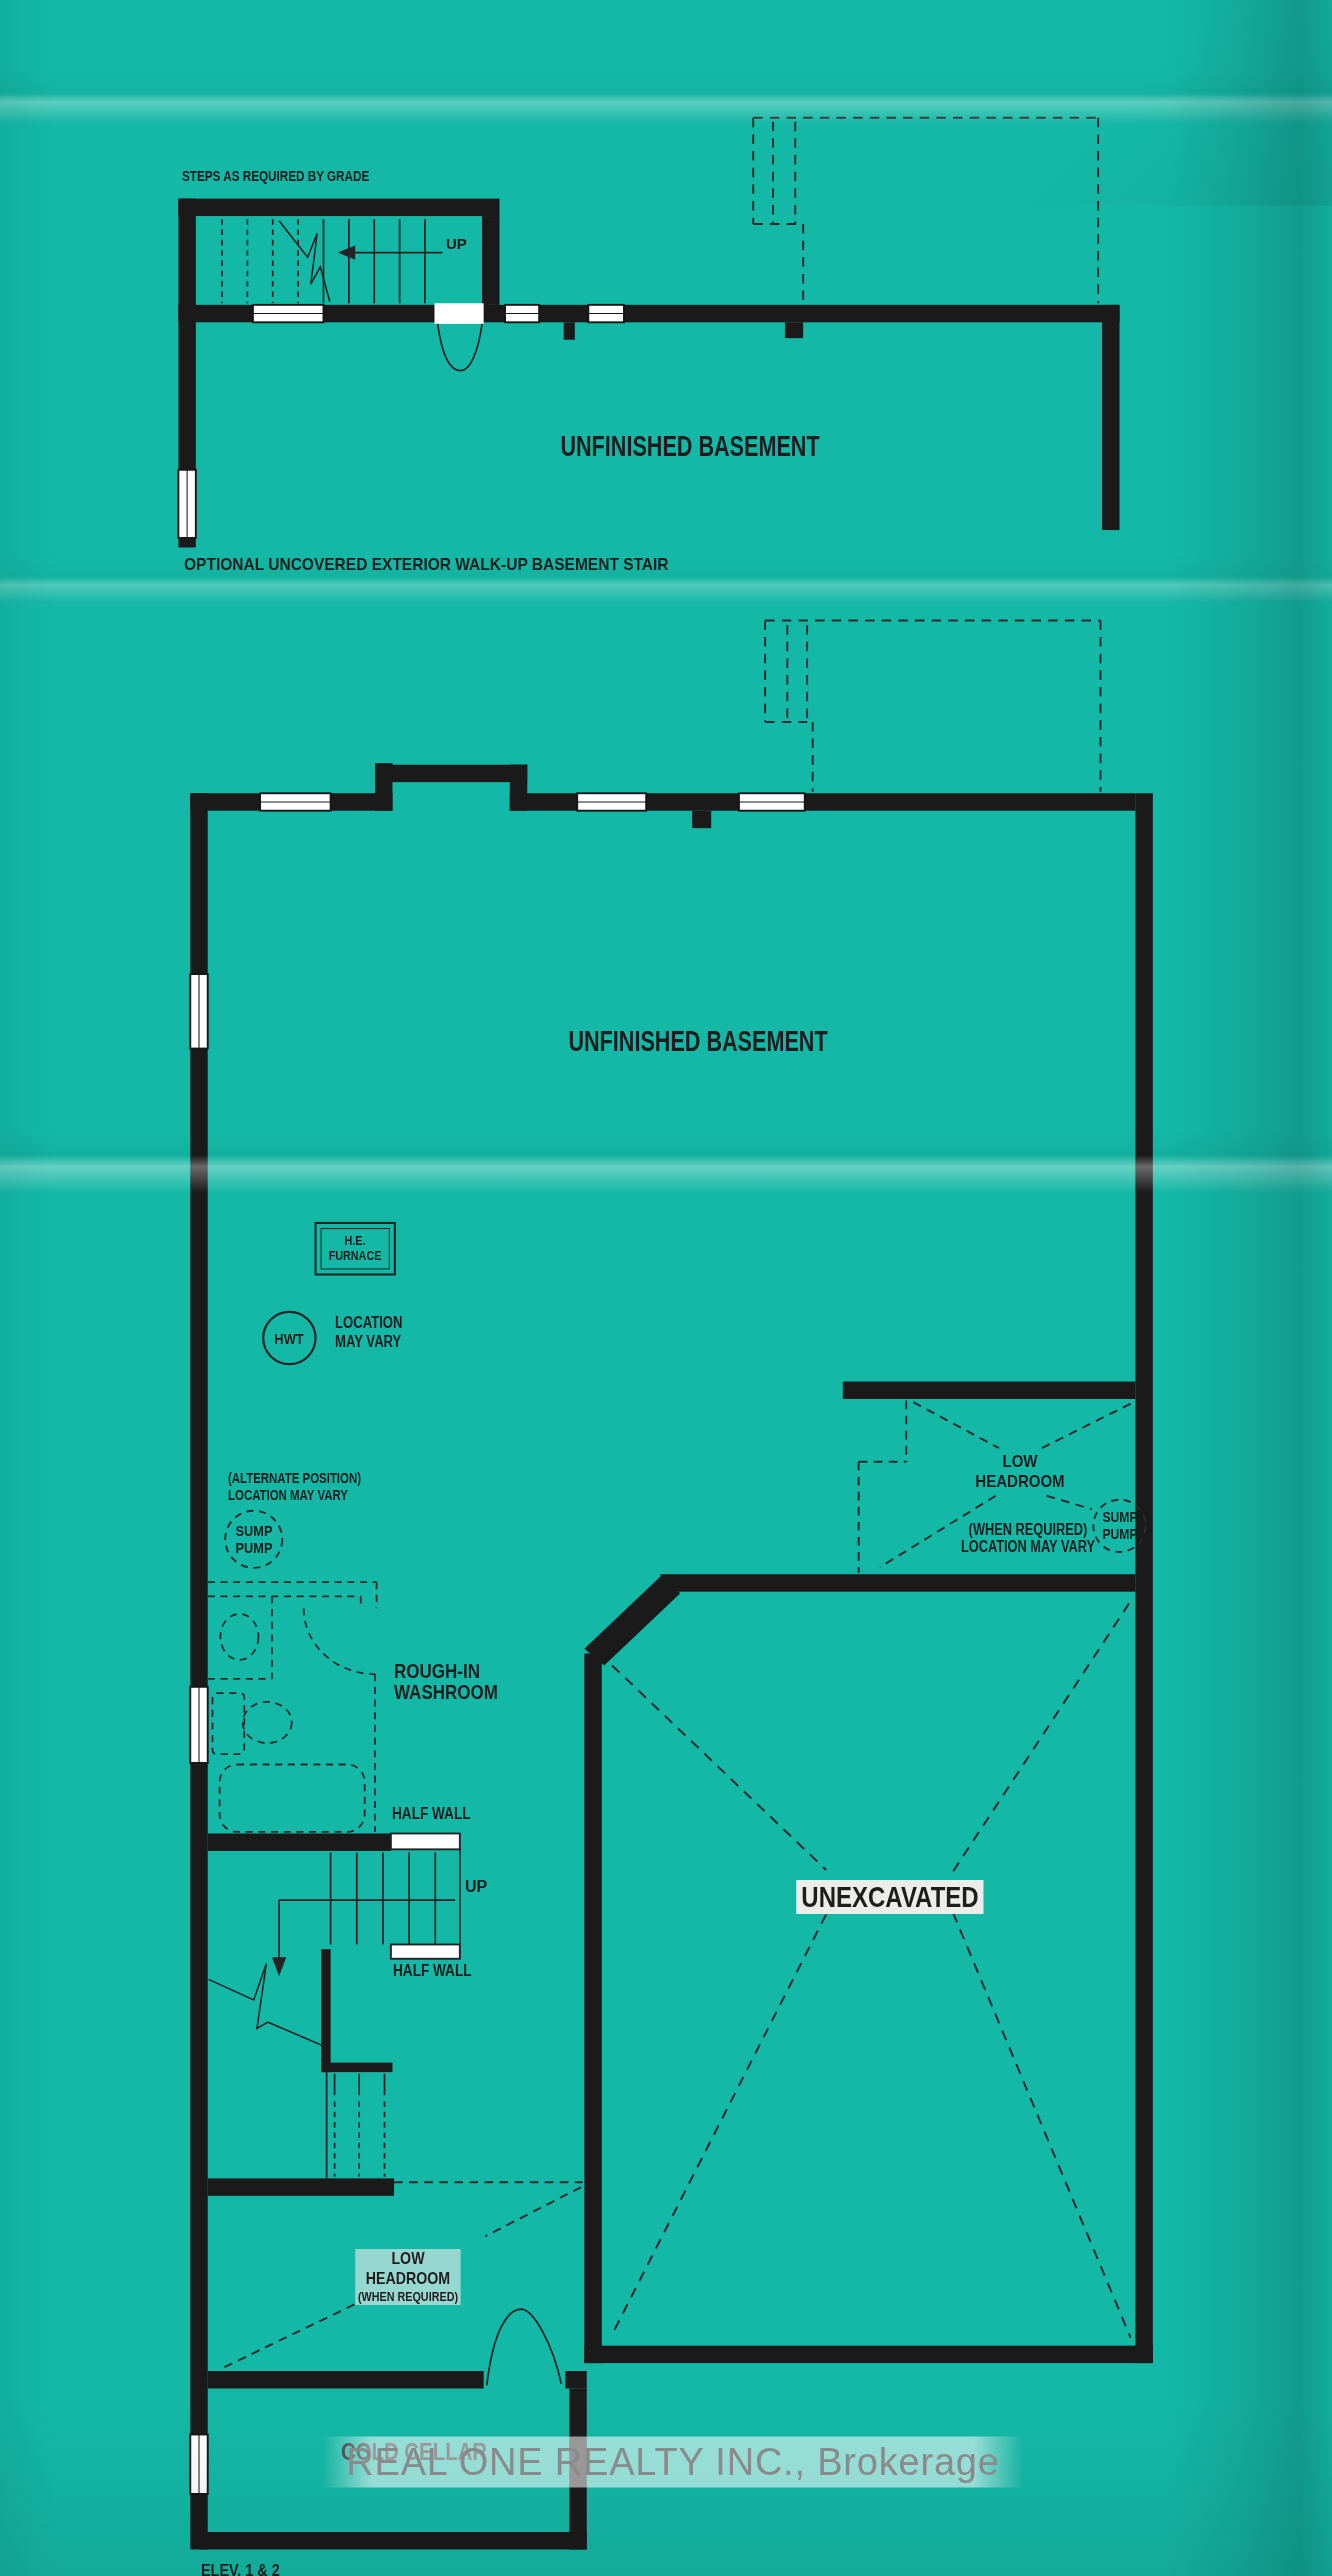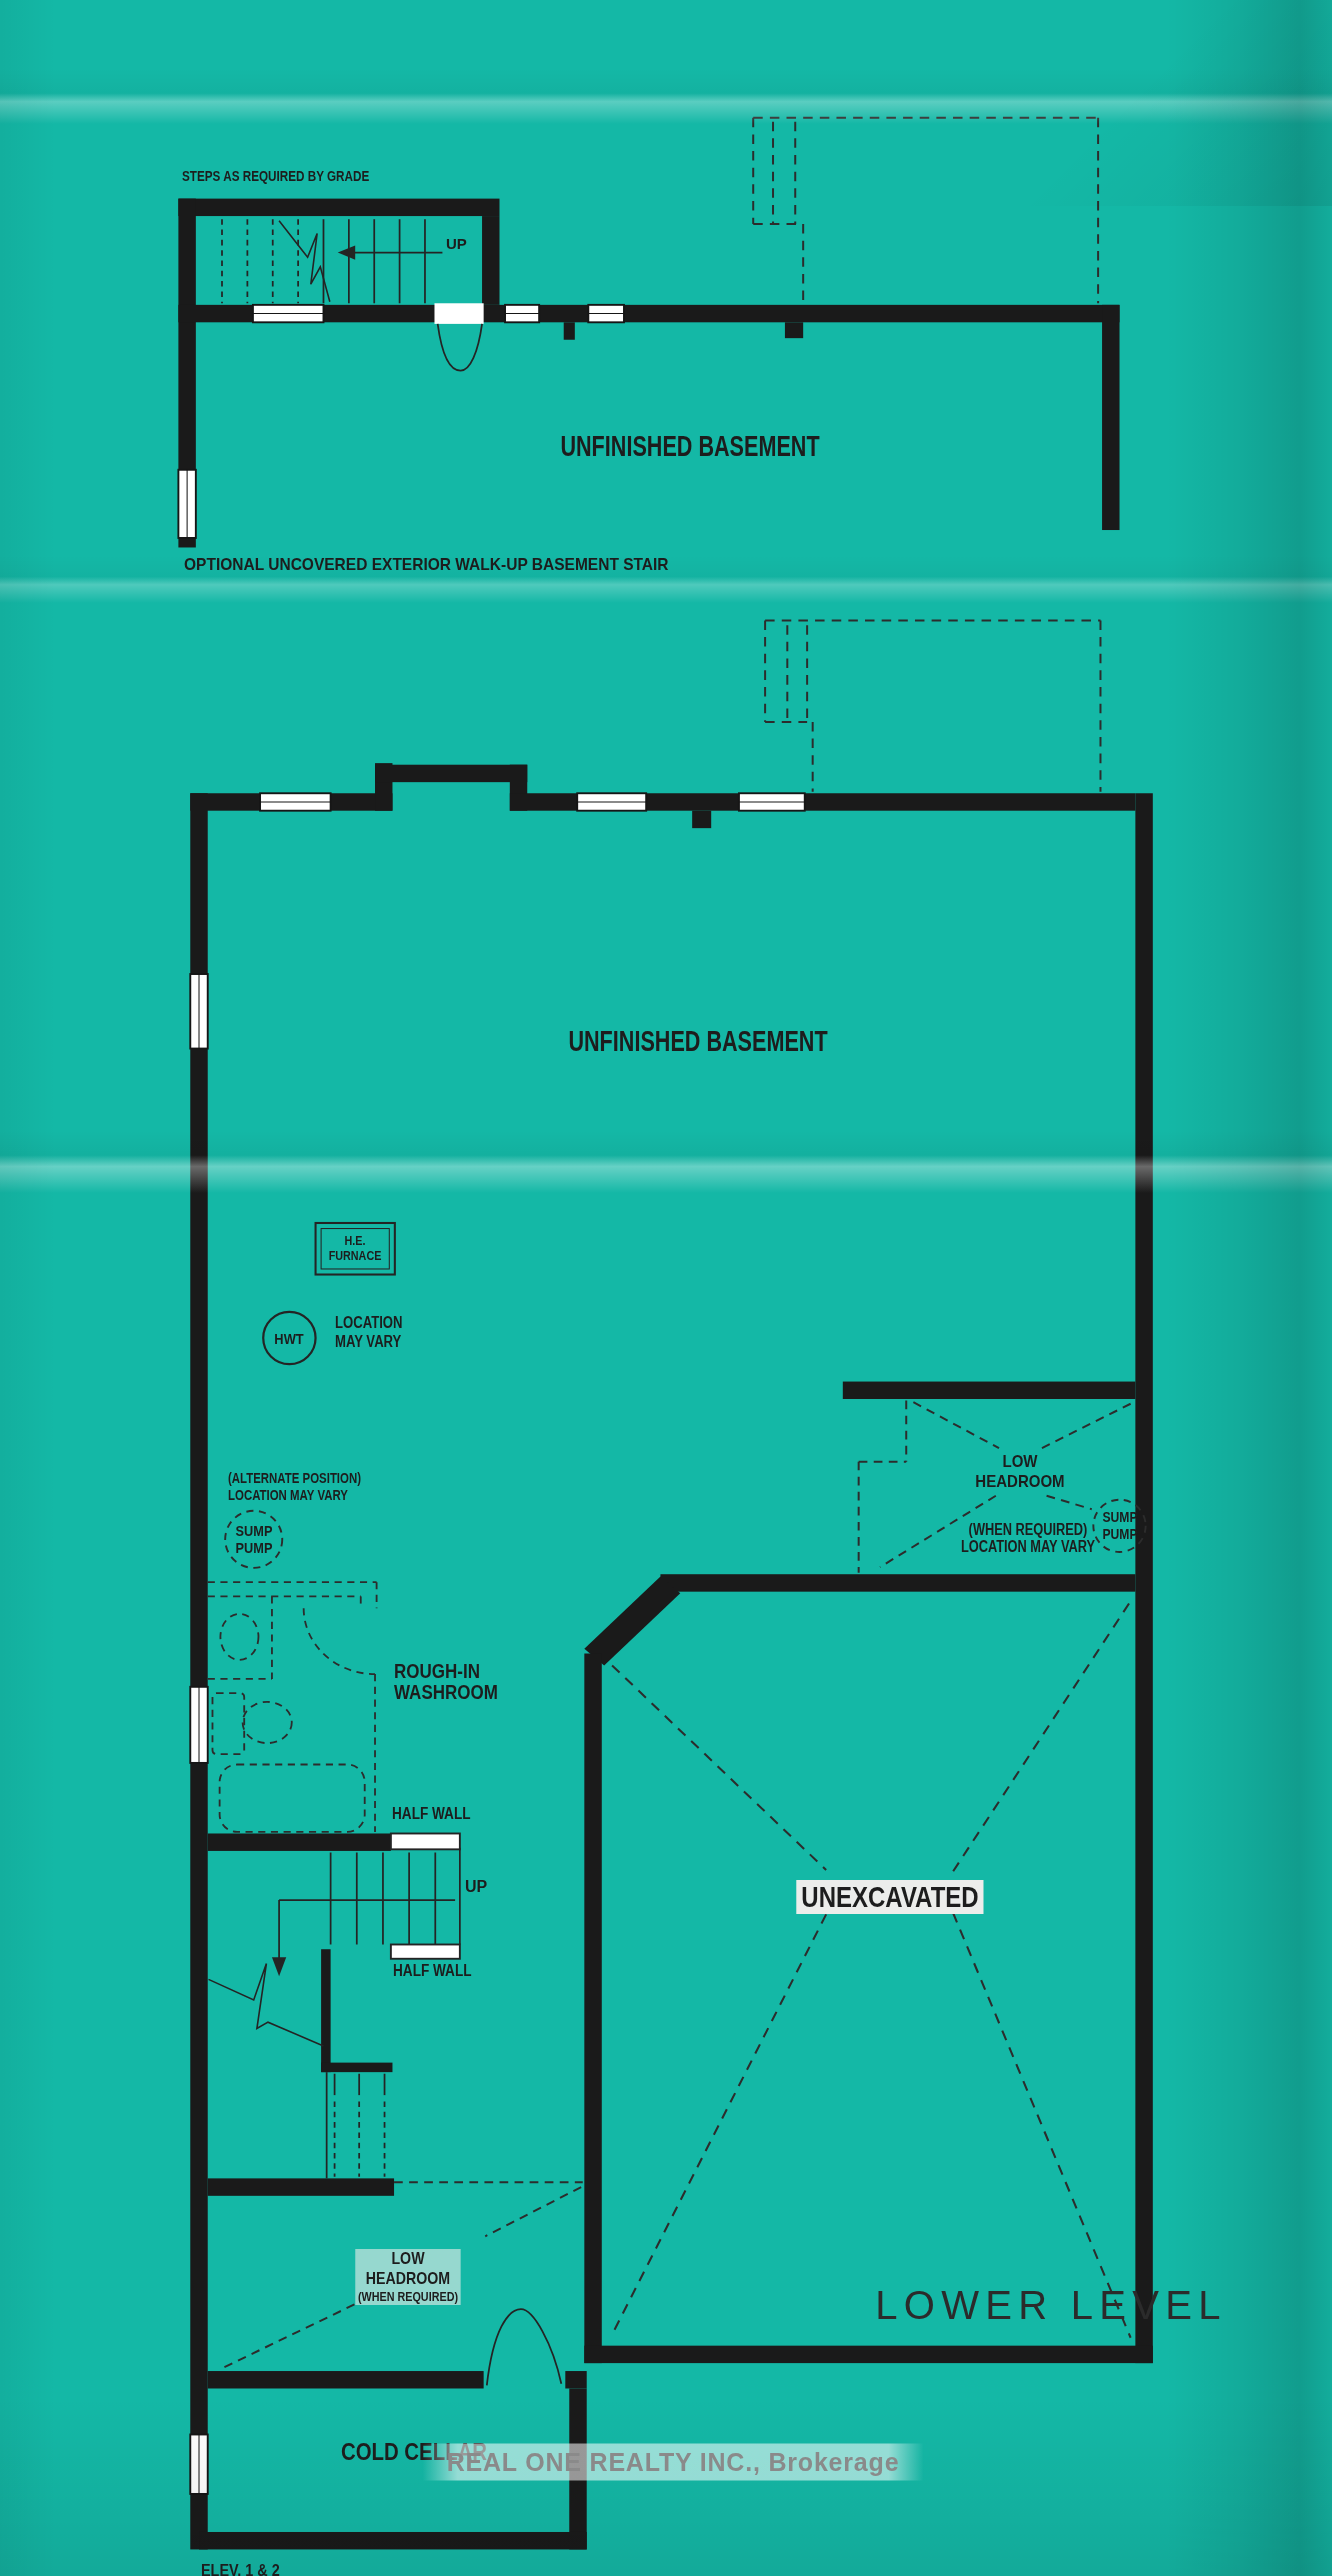--- a/index.html
+++ b/index.html
@@ -315,23 +315,22 @@
   <div class="lbl lbl-c" style="left:890px; top:1897px; font-size:30px; --sx:.8; background:#ecedeb; padding:0 6.3px;">UNEXCAVATED</div>
 
   <div class="lbl lbl-c" style="left:408px; top:2277px; font-size:16.7px; line-height:20px; --sx:.85; text-align:center; background:rgba(236,237,235,.6); padding:0 3.2px;">
     <div>LOW</div>
     <div>HEADROOM</div>
     <div style="font-size:12.7px; line-height:16px;">(WHEN REQUIRED)</div>
   </div>
 
   <div class="lbl lbl-c" style="left:414px; top:2452px; font-size:24px; --sx:.85;">COLD CELLAR</div>
 
-  <div class="lbl lbl-c" id="lower-level" style="left:1051px; top:2305px; font-size:40px;">LOWER LEVEL</div>
-
-  <div class="lbl lbl-c" id="watermark" style="left:673px; top:2462px; font-size:25px;font-weight:bold;">REAL ONE REALTY INC., Brokerage</div>
+
+  <div class="lbl lbl-c" id="watermark" style="left:673px; top:2462px; font-size:38px;">REAL ONE REALTY INC., Brokerage</div>
 
   <div class="lbl lbl-tl" style="left:201px; top:2562px; font-size:16px; --sx:.9;">ELEV. 1 &amp; 2</div>
 
   <div class="ov" id="crease-top"></div>
   <div class="ov" id="crease-mid1"></div>
   <div class="ov" id="crease-mid2"></div>
   <div class="ov" id="shade-right"></div>
   <div class="ov" id="shade-topright"></div>
   <div class="ov" id="shade-bottom"></div>
   <div class="ov" id="shade-left"></div>

